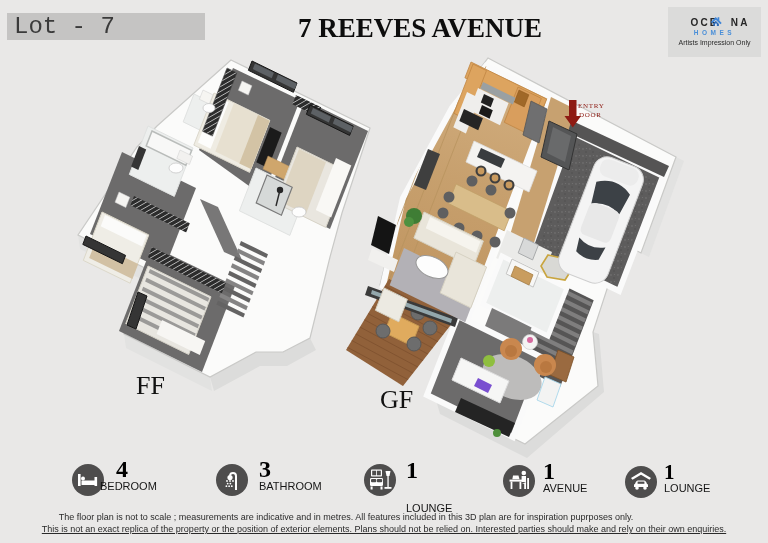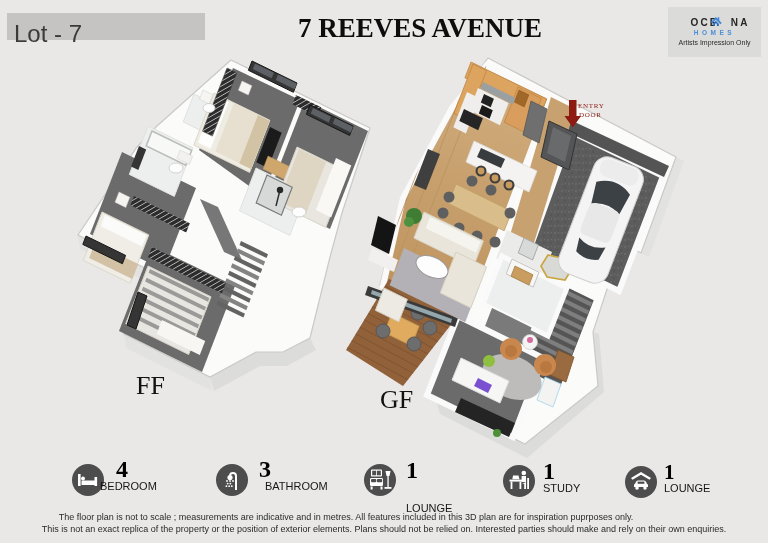--- a/index.html
+++ b/index.html
@@ -3,21 +3,21 @@
 <style>
 html,body{margin:0;padding:0;width:768px;height:543px;overflow:hidden;background:#e9e8e7;font-family:"Liberation Sans",sans-serif;}
 .abs{position:absolute;}
 </style></head>
 <body>
 
 <div class="abs" style="left:0;top:0;width:768px;height:543px;background:#e9e8e7;"></div>
 
 <div class="abs" style="left:7px;top:13px;width:198px;height:27px;background:#c5c4c3;"></div>
 
-<div class="abs" style="left:14px;top:20px;font-family:Liberation Sans, sans-serif;font-size:24px;color:#3a3a3a;">Lot - 7</div>
+<div class="abs" style="left:14px;top:13px;font-family:Liberation Mono, monospace;font-size:24px;color:#3a3a3a;">Lot - 7</div>
 
 <div class="abs" style="left:0;top:13px;width:840px;text-align:center;font-family:'Liberation Serif',serif;font-weight:bold;font-size:27px;color:#0d0d0d;">7 REEVES AVENUE</div>
 
 <div class="abs" style="left:668px;top:7px;width:93px;height:50px;background:#dbdbda;"></div>
 
 <div class="abs" style="left:668px;top:17px;width:104px;text-align:center;font-weight:bold;font-size:10px;letter-spacing:2.2px;color:#262626;">OCE<span style="display:inline-block;width:12px;"></span>NA</div>
 
 <svg class="abs" style="left:710px;top:15.5px;" width="13" height="10.5" viewBox="0 0 14 11">
     <path d="M1 6.2 L6.2 1 L8.2 3 L8.2 1.2 L10 1.2 L10 4.8 L12.6 7.4 L11.2 8.8 L6.2 3.8 L2.4 7.6 Z" fill="#3f86d8"></path>
     <path d="M3.6 7.6 L6.2 5 L9.6 8.4 L9.6 10.6 L3.6 10.6 Z" fill="#2f6cb8"></path>
@@ -425,21 +425,21 @@
         <circle cx="7.4" cy="13.6" r="0.9"></circle>
         <circle cx="3.4" cy="16.2" r="0.9"></circle>
         <circle cx="6.1" cy="16.2" r="0.9"></circle>
         <circle cx="8.8" cy="16.2" r="0.9"></circle>
       </g>
     </g>
   </svg>
 
 <div class="abs" style="left:259px;top:456px;font-family:'Liberation Serif',serif;font-weight:bold;font-size:24px;color:#000;">3</div>
 
-<div class="abs" style="left:259px;top:480px;font-size:11px;color:#161616;margin-left:6px;">BATHROOM</div>
+<div class="abs" style="left:259px;top:480px;font-size:11px;color:#161616;">BATHROOM</div>
 
 <div class="abs" style="left:364px;top:464px;width:32px;height:32px;border-radius:50%;background:#4e4d4d;"></div>
 <svg class="abs" style="left:369px;top:469px;" width="23" height="22" viewBox="0 0 23 22">
     <g fill="#fff">
       <rect x="2" y="0.5" width="11" height="7" rx="0.8"></rect>
       <rect x="3.2" y="1.7" width="4" height="4.6" fill="#4e4d4d"></rect>
       <rect x="8" y="1.7" width="3.8" height="4.6" fill="#4e4d4d"></rect>
       <rect x="1" y="9" width="13" height="8" rx="1.2"></rect>
       <rect x="2" y="10" width="5.3" height="3.2" rx="1" fill="#4e4d4d"></rect>
       <rect x="7.9" y="10" width="5.3" height="3.2" rx="1" fill="#4e4d4d"></rect>
@@ -464,32 +464,32 @@
       <rect x="1.5" y="9.6" width="14" height="2"></rect>
       <rect x="2.6" y="11.6" width="1.8" height="7.4"></rect>
       <rect x="11.5" y="11.6" width="1.8" height="7.4"></rect>
       <path d="M5 5.5 L10.5 5.5 L11.5 9.2 L4.3 9.2 Z"></path>
       <rect x="19.2" y="8" width="1.8" height="11"></rect>
     </g>
   </svg>
 
 <div class="abs" style="left:543px;top:458px;font-family:'Liberation Serif',serif;font-weight:bold;font-size:24px;color:#000;">1</div>
 
-<div class="abs" style="left:543px;top:482px;font-size:11px;color:#161616;">STUDY</div>
+<div class="abs" style="left:543px;top:482px;font-size:11px;color:#161616;">AVENUE</div>
 
 <div class="abs" style="left:625px;top:466px;width:32px;height:32px;border-radius:50%;background:#4e4d4d;"></div>
 <svg class="abs" style="left:630px;top:471px;" width="22" height="20" viewBox="0 0 22 20">
     <g fill="#fff">
       <path d="M11 1 L21 7 L19.5 8.8 L11 3.8 L2.5 8.8 L1 7 Z"></path>
       <path d="M5 13 Q6 9.5 8 9.5 L14 9.5 Q16 9.5 17 13 L18 13.5 L18 16 L4 16 L4 13.5 Z"></path>
       <circle cx="7" cy="17" r="1.8"></circle>
       <circle cx="15" cy="17" r="1.8"></circle>
       <rect x="7.6" y="10.6" width="6.8" height="2.2" fill="#4e4d4d"></rect>
     </g>
   </svg>
 
 <div class="abs" style="left:664px;top:460px;font-family:'Liberation Serif',serif;font-weight:bold;font-size:21px;color:#000;">1</div>
 
 <div class="abs" style="left:664px;top:482px;font-size:11px;color:#161616;">LOUNGE</div>
 
 <div class="abs" style="left:0;top:512px;width:692px;text-align:center;font-size:9px;color:#2a2a2a;">The floor plan is not to scale ; measurements are indicative and in metres. All features included in this 3D plan are for inspiration puprposes only.</div>
 
-<div class="abs" style="left:0;top:524px;width:768px;text-align:center;font-size:9px;color:#2a2a2a;">This is not an exact replica of the property or the position of exterior elements. Plans should not be relied on. Interested parties should make and rely on their own enquiries.</div>
+<div class="abs" style="left:0;top:524px;width:768px;text-align:center;font-size:9px;color:#2a2a2a;text-decoration:underline;">This is not an exact replica of the property or the position of exterior elements. Plans should not be relied on. Interested parties should make and rely on their own enquiries.</div>
 
 </body></html>

